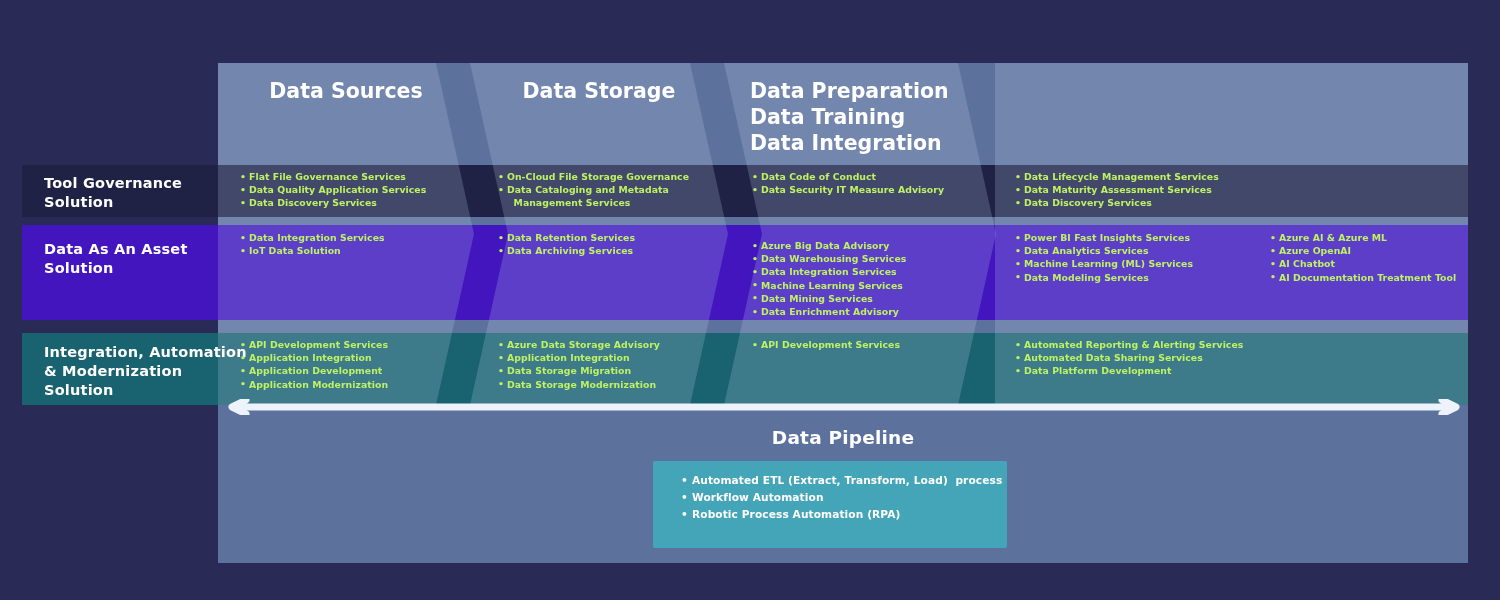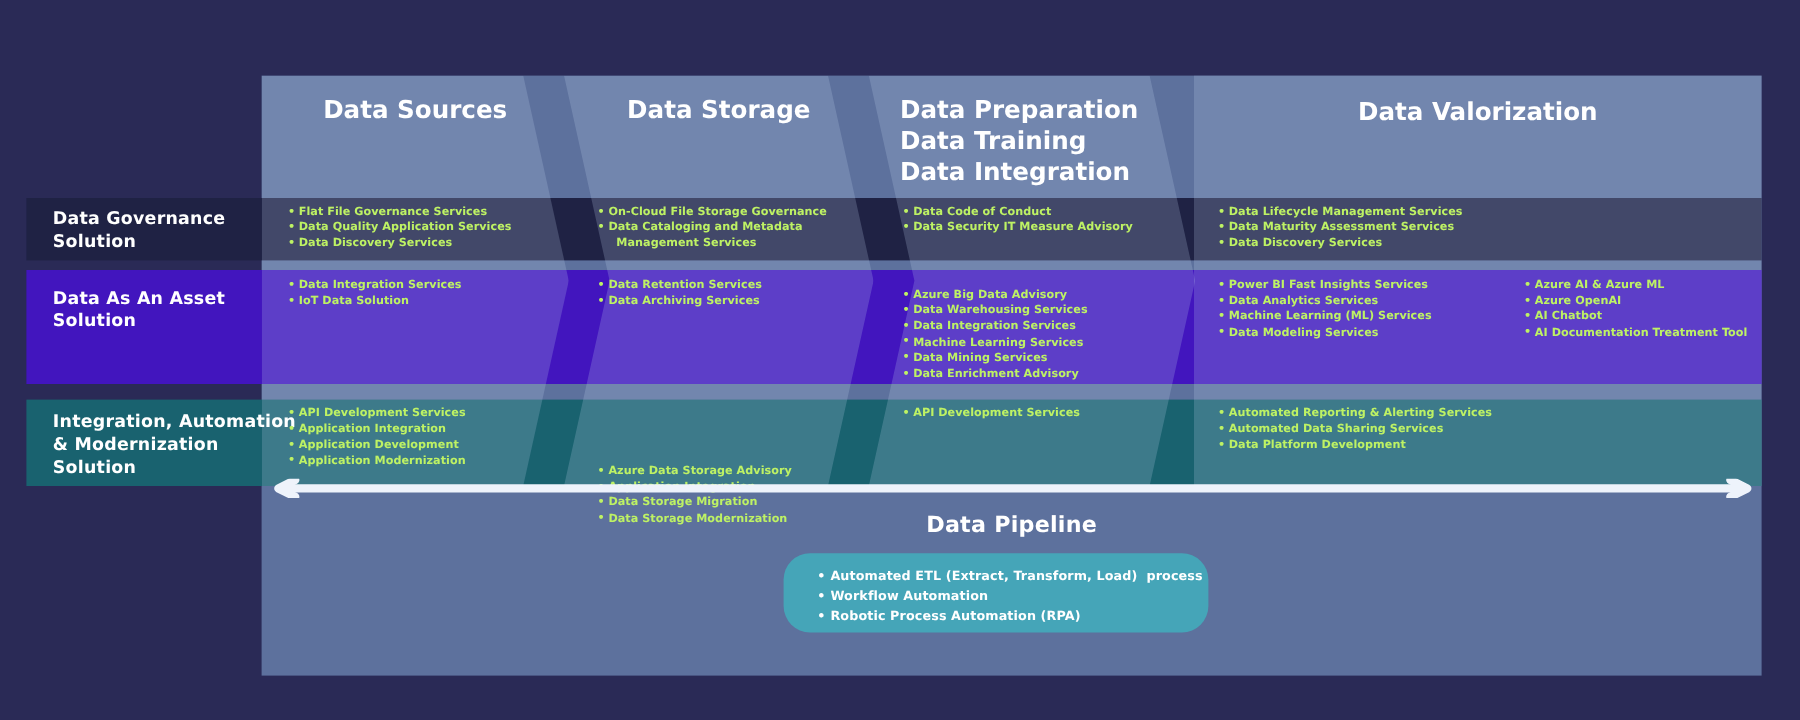--- a/index.html
+++ b/index.html
@@ -82,22 +82,22 @@
   }
   .arrowbar svg{ display:block; }
 
   
   .pipe-title{
     position:absolute; left:218px; top:427px; width:1250px;
     text-align:center; color:#ffffff;
     font-size:18.5px; font-weight:700; letter-spacing:.2px;
   }
   .pipe-box{
-    position:absolute; left:653px; top:461px; width:354px; height:66px;
-    background:#45a5b8; border-radius:22px;
+    position:absolute; left:653px; top:461px; width:354px; height:87px;
+    background:#45a5b8; border-radius:2px;
     padding:11px 0 0 28px;
   }
   .pipe-box ul{ list-style:none; }
   .pipe-box li{
     position:relative; padding-left:11px; color:#fff;
     font-size:10.6px; font-weight:700; line-height:17px;
     letter-spacing:.1px; white-space:pre;
   }
   .pipe-box li::before{ content:"•"; position:absolute; left:0; top:-0.5px; }
 </style>
@@ -115,23 +115,22 @@
   <div class="col chev chev-first col-c1"></div>
   <div class="col chev col-c2"></div>
   <div class="col chev col-c3"></div>
   <div class="col plain col-c4"></div>
 
   <div class="col-head ch1" style="white-space: pre-line;">Data Sources</div>
   <div class="col-head ch2" style="white-space: pre-line;">Data Storage</div>
   <div class="col-head ch3" style="white-space: pre-line;">Data Preparation
 Data Training
 Data Integration</div>
-  <div class="col-head ch4" style="white-space: pre-line;">Data Valorization</div>
-
-  <div class="rowlabel rl-gov" style="white-space: pre-line;">Data Governance
+
+  <div class="rowlabel rl-gov" style="white-space: pre-line;">Tool Governance
 Solution</div>
   <div class="rowlabel rl-asset" style="white-space: pre-line;">Data As An Asset
 Solution</div>
   <div class="rowlabel rl-int" style="white-space: pre-line;">Integration, Automation
 &amp; Modernization
 Solution</div>
 
   <div class="cell" style="left:240px;top:170px;width:210px;">
     <ul>
         <li>Flat File Governance Services</li>
@@ -200,21 +199,21 @@
   </div>
 
   <div class="cell" style="left:240px;top:338px;width:210px;">
     <ul>
         <li>API Development Services</li>
         <li>Application Integration</li>
         <li>Application Development</li>
         <li>Application Modernization</li>
       </ul>
   </div>
-  <div class="cell" style="left:498px;top:338px;width:215px;margin-top:48px;">
+  <div class="cell" style="left:498px;top:338px;width:215px;">
     <ul>
         <li>Azure Data Storage Advisory</li>
         <li>Application Integration</li>
         <li>Data Storage Migration</li>
         <li>Data Storage Modernization</li>
       </ul>
   </div>
   <div class="cell" style="left:752px;top:338px;width:220px;">
     <ul>
         <li>API Development Services</li>

